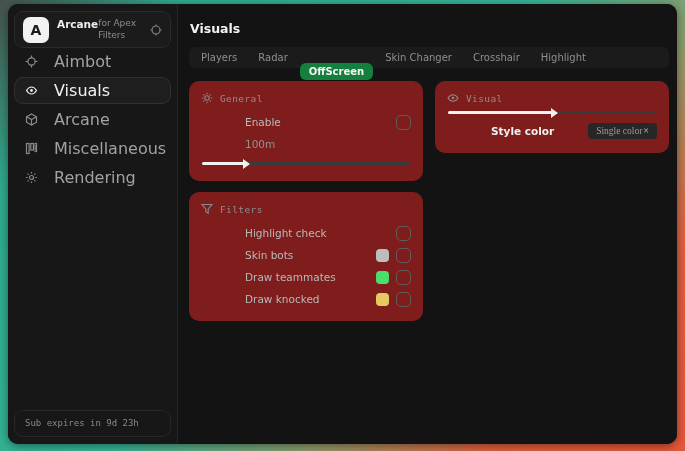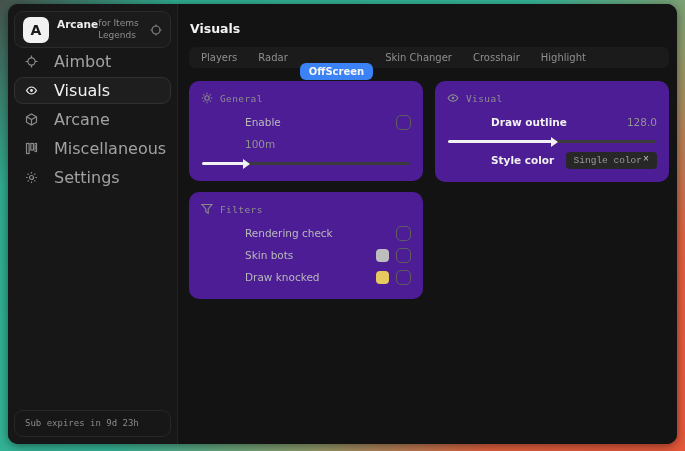--- a/index.html
+++ b/index.html
@@ -46,26 +46,26 @@
   }
   .foot-line1 { font-family:"DejaVu Sans Mono",monospace; font-size:9px; color:#8a8a8a; white-space:nowrap; }
   .foot-line2 { font-size:9.5px; color:#b2b2b2; white-space:nowrap; }
 
   
   .main { flex:1; background:#131313; display:flex; flex-direction:column; padding:10px 10px 10px 11px; }
   .page-title { font-size:12.5px; font-weight:bold; color:#f2f2f2; margin:7px 0 11px 1px; }
 
   .tabbar { background:#1b1b1b; border-radius:6px; display:flex; align-items:center; padding:2px 3px; gap:3px; height:21px; }
   .tab { padding:3px 9px; font-size:10px; color:#8f8f8f; border-radius:6px; white-space:nowrap; cursor:default; }
-  .tab.active { background:#3b82f6; color:#f5f5f5; font-weight:bold;margin-top:28px; }
+  .tab.active { background:#15803d; color:#f5f5f5; font-weight:bold;margin-top:28px; }
 
   .content { display:flex; gap:12px; margin-top:13px; align-items:flex-start; }
   .col { display:flex; flex-direction:column; gap:11px; width:234px; min-width:234px; }
 
-  .panel { background:#4c1d95; border-radius:10px; padding:9px 12px 11px; width:100%; }
+  .panel { background:#7f1d1d; border-radius:10px; padding:9px 12px 11px; width:100%; }
   .panel-header { display:flex; align-items:center; gap:7px; font-family:"DejaVu Sans Mono",monospace;
     font-size:9.5px; color:#8e8e8e; margin:2px 0 7px; letter-spacing:.4px; }
   .panel-header svg { color:#8a8a8a; }
 
   .row { display:flex; align-items:center; justify-content:space-between; min-height:22px;margin-left:44px; }
   .row-label { font-size:10.5px; color:#b9b9b9; }
   .row-label.strong { color:#f0f0f0; font-weight:bold; }
   .row-value { font-size:10.5px; color:#929292; }
   .controls { display:flex; align-items:center; gap:7px; }
 
@@ -73,35 +73,35 @@
   .swatch { width:13px; height:13px; border-radius:4px; cursor:default; }
 
   .slider { position:relative; height:3px; background:#3b3b3b; border-radius:2px; margin:7px 1px 5px; cursor:default; }
   .slider-fill { position:absolute; left:0; top:0; height:3px; background:#f2f2f2; border-radius:2px; }
   .slider-fill::after {
     content:''; position:absolute; right:-6px; top:-3.5px;
     border-left:7px solid #f2f2f2; border-top:5px solid transparent; border-bottom:5px solid transparent;
   }
 
   .chip { display:flex; align-items:center; gap:1px; background:#272727; border-radius:4px; padding:3px 8px;
-    font-family:Liberation Mono, monospace; font-size:9.5px; color:#9c9c9c; cursor:default; }
+    font-family:Liberation Serif, serif; font-size:9.5px; color:#9c9c9c; cursor:default; }
   .chip-x { color:#c0c0c0; font-size:10px; line-height:1; }
 </style>
 </head>
 <body>
 
 <div class="desktop">
   <div class="window">
 
     <aside class="sidebar">
       <div class="sidebar-header">
         <div class="logo">A</div>
         <div class="app-meta">
           <span class="app-name">Arcane</span>
-          <span class="app-sub">for Items Legends</span>
+          <span class="app-sub">for Apex Filters</span>
         </div>
         <span class="hdr-icon">
           <svg width="12" height="12" viewBox="0 0 12 12" fill="none" stroke="currentColor" stroke-width="1.2">
             <circle cx="6" cy="6" r="4"></circle>
               <line x1="6" y1="0.5" x2="6" y2="2.5"></line>
               <line x1="6" y1="9.5" x2="6" y2="11.5"></line>
             <line x1="0.5" y1="6" x2="2.5" y2="6"></line>
               <line x1="9.5" y1="6" x2="11.5" y2="6"></line>
           </svg>
         </span>
@@ -149,21 +149,21 @@
           </span>
           <span>Miscellaneous</span>
         </div>
         <div class="nav-item">
           <span class="nv-icon">
             <svg width="13" height="13" viewBox="0 0 13 13" fill="none" stroke="currentColor" stroke-width="1.2">
               <circle cx="6.5" cy="6.5" r="2"></circle>
               <path d="M6.5 1v1.6 M6.5 10.4V12 M1 6.5h1.6 M10.4 6.5H12 M2.6 2.6l1.1 1.1 M9.3 9.3l1.1 1.1 M10.4 2.6 9.3 3.7 M3.7 9.3 2.6 10.4"></path>
             </svg>
           </span>
-          <span>Settings</span>
+          <span>Rendering</span>
         </div>
       </nav>
 
       <div class="sidebar-footer">
         <span class="foot-line1">Sub expires in 9d 23h</span>
       </div>
     </aside>
 
     <section class="main">
       <h1 class="page-title">Visuals</h1>
@@ -206,27 +206,34 @@
           <div class="panel">
             <div class="panel-header">
               <span style="display:flex">
                 <svg width="12" height="12" viewBox="0 0 12 12" fill="none" stroke="currentColor" stroke-width="1.1">
                   <path d="M1 1.5h10L7.2 6v4.2L4.8 8.8V6Z"></path>
                 </svg>
               </span>
               <span>Filters</span>
             </div>
             <div class="row">
-              <span class="row-label">Rendering check</span>
+              <span class="row-label">Highlight check</span>
               <span class="checkbox"></span>
             </div>
             <div class="row">
               <span class="row-label">Skin bots</span>
               <span class="controls">
                 <span class="swatch" style="background: rgb(189, 189, 189);"></span>
+                <span class="checkbox"></span>
+              </span>
+            </div>
+            <div class="row">
+              <span class="row-label">Draw teammates</span>
+              <span class="controls">
+                <span class="swatch" style="background: rgb(74, 222, 106);"></span>
                 <span class="checkbox"></span>
               </span>
             </div>
             <div class="row">
               <span class="row-label">Draw knocked</span>
               <span class="controls">
                 <span class="swatch" style="background: rgb(230, 201, 95);"></span>
                 <span class="checkbox"></span>
               </span>
             </div>
@@ -237,24 +244,20 @@
           <div class="panel">
             <div class="panel-header">
               <span style="display:flex">
                 <svg width="12" height="12" viewBox="0 0 12 12" fill="none" stroke="currentColor" stroke-width="1.1">
                   <path d="M1 6 C2.5 3.6 4.5 2.7 6 2.7 C7.5 2.7 9.5 3.6 11 6 C9.5 8.4 7.5 9.3 6 9.3 C4.5 9.3 2.5 8.4 1 6 Z"></path>
                   <circle cx="6" cy="6" r="1.3" fill="currentColor" stroke="none"></circle>
                 </svg>
               </span>
               <span>Visual</span>
             </div>
-            <div class="row">
-              <span class="row-label strong">Draw outline</span>
-              <span class="row-value">128.0</span>
-            </div>
             <div class="slider">
               <div class="slider-fill" style="width: 50%;"></div>
             </div>
             <div class="row" style="margin-top:6px">
               <span class="row-label strong">Style color</span>
               <span class="chip">
                 <span>Single color</span>
                 <span class="chip-x">×</span>
               </span>
             </div>

